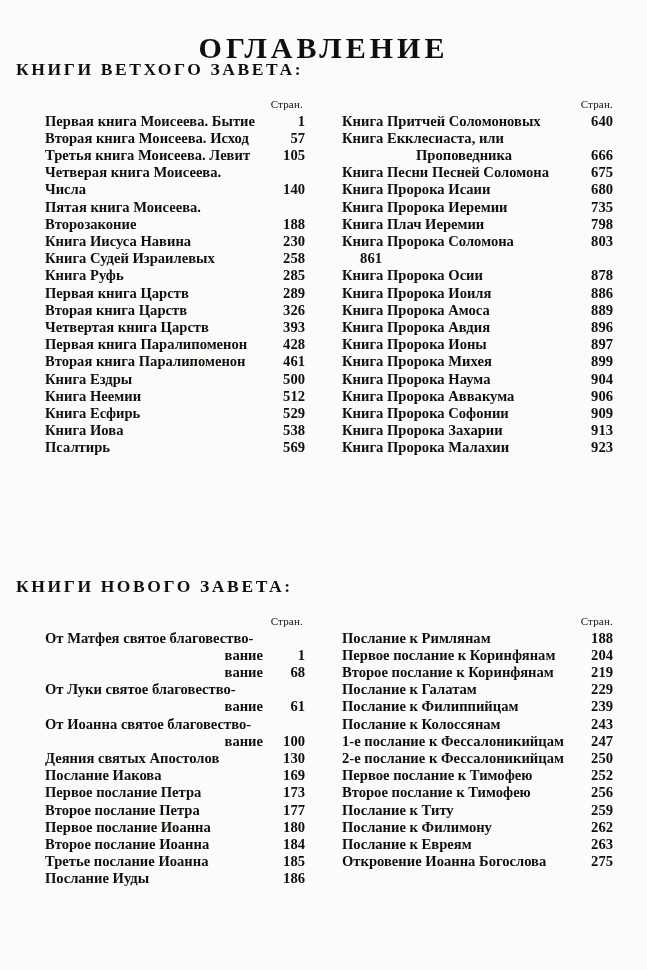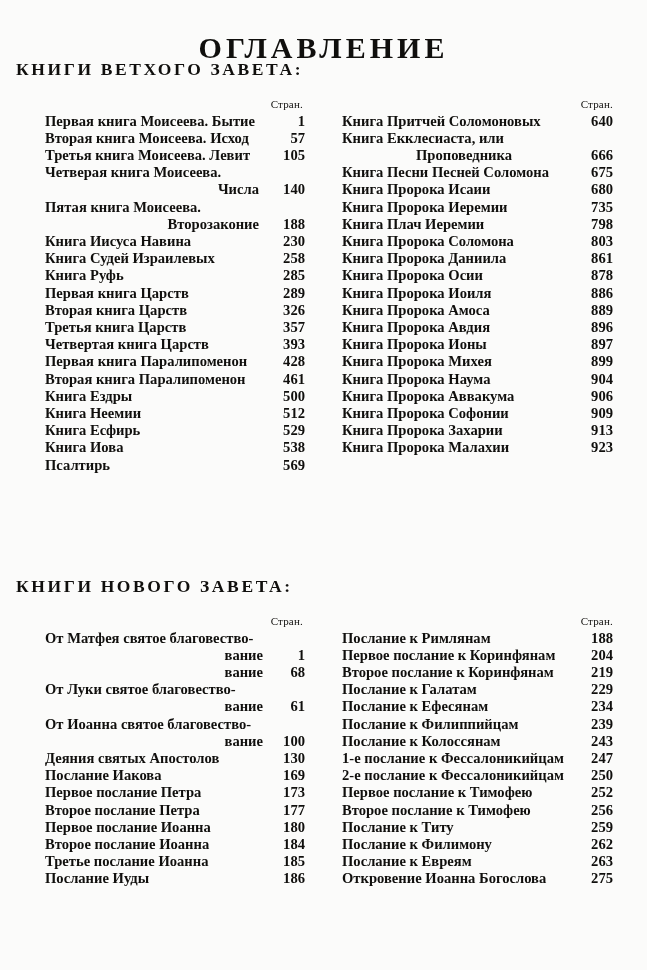--- a/index.html
+++ b/index.html
@@ -101,21 +101,21 @@
   .entry .pageno {
     flex: 0 0 auto;
     text-align: right;
     font-weight: bold;
   }
   .col-left .entry .pageno  { width: 42px; padding-right: 10px; }
   .col-right .entry .pageno { width: 40px; }
 
   
   .entry.cont .title {
-    text-align: right;
+    text-align: left;
     padding-right: 4px;
   }
   
   .entry.indent .title {
     text-align: right;
     padding-left: 18px;
   }
   .entry.indent-mid .title {
     text-align: left;
     padding-left: 74px;
@@ -181,24 +181,20 @@
             </div>
             <div class="entry">
               <span class="title">Первая книга Царств</span>
               <span class="pageno">289</span>
             </div>
             <div class="entry">
               <span class="title">Вторая книга Царств</span>
               <span class="pageno">326</span>
             </div>
             <div class="entry">
-              <span class="title">Третья книга Царств</span>
-              <span class="pageno">357</span>
-            </div>
-            <div class="entry">
               <span class="title">Четвертая книга Царств</span>
               <span class="pageno">393</span>
             </div>
             <div class="entry">
               <span class="title">Первая книга Паралипоменон</span>
               <span class="pageno">428</span>
             </div>
             <div class="entry">
               <span class="title">Вторая книга Паралипоменон</span>
               <span class="pageno">461</span>
@@ -259,21 +255,20 @@
             </div>
             <div class="entry">
               <span class="title">Книга Плач Иеремии</span>
               <span class="pageno">798</span>
             </div>
             <div class="entry">
               <span class="title">Книга Пророка Соломона</span>
               <span class="pageno">803</span>
             </div>
             <div class="entry">
-              <span class="title">Книга Пророка Даниила</span>
               <span class="pageno">861</span>
             </div>
             <div class="entry">
               <span class="title">Книга Пророка Осии</span>
               <span class="pageno">878</span>
             </div>
             <div class="entry">
               <span class="title">Книга Пророка Иоиля</span>
               <span class="pageno">886</span>
             </div>
@@ -407,24 +402,20 @@
             </div>
             <div class="entry">
               <span class="title">Второе послание к Коринфянам</span>
               <span class="pageno">219</span>
             </div>
             <div class="entry">
               <span class="title">Послание к Галатам</span>
               <span class="pageno">229</span>
             </div>
             <div class="entry">
-              <span class="title">Послание к Ефесянам</span>
-              <span class="pageno">234</span>
-            </div>
-            <div class="entry">
               <span class="title">Послание к Филиппийцам</span>
               <span class="pageno">239</span>
             </div>
             <div class="entry">
               <span class="title">Послание к Колоссянам</span>
               <span class="pageno">243</span>
             </div>
             <div class="entry">
               <span class="title">1-е послание к Фессалоникийцам</span>
               <span class="pageno">247</span>

